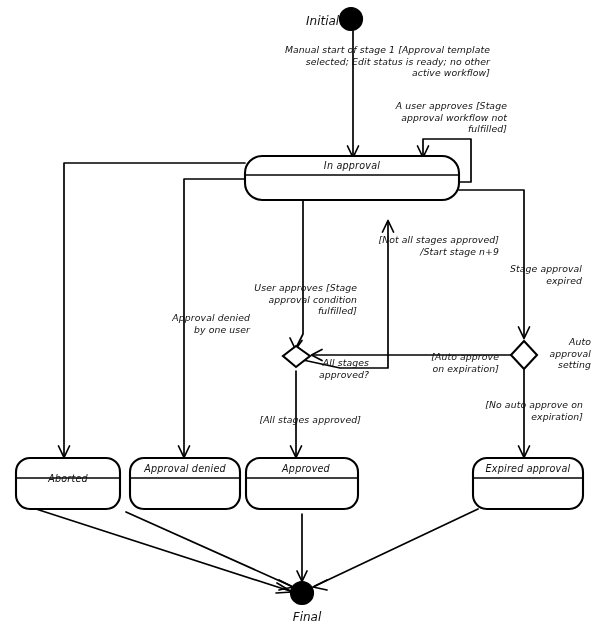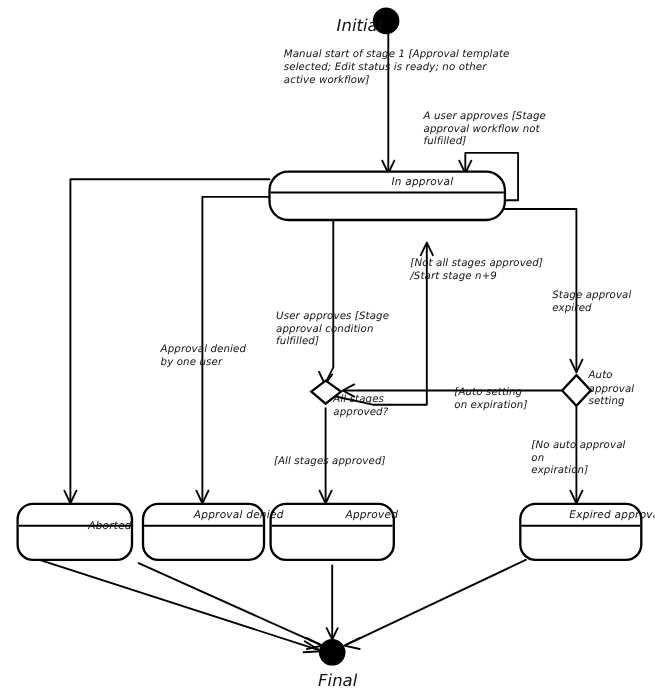--- a/index.html
+++ b/index.html
@@ -71,31 +71,30 @@
   }
   .state-title {
     position: absolute;
     font-family: "DejaVu Sans", sans-serif;
     font-size: 9.6px;
     font-style: italic;
     color: #111111;
     text-align: center;
     white-space: nowrap;
     letter-spacing: 0.2px;
-    padding-left: 32px;
   }
   .node-name {
     position: absolute;
     font-family: "DejaVu Sans", sans-serif;
-    font-size: 15px;
+    font-size: 12px;
     font-style: italic;
     color: #111111;
     white-space: nowrap;
   }
-  .t-left  { text-align: left; }
+  .t-left  { text-align: right; }
 </style>
 </head>
 <body>
 
 <div id="diagram-root">
 
   <svg id="diagram-canvas" viewBox="0 0 595 631" xmlns="http://www.w3.org/2000/svg">
 
     <g>
       <path class="edge" d="M 353 31 L 353 156"></path>
@@ -235,24 +234,24 @@
   <div class="lbl t-left" style="left:303px; top:357px; width:66px;">All stages
 approved?</div>
 
   <div class="lbl t-left" style="left:535px; top:336px; width:56px;">Auto
 approval
 setting</div>
 
   <div class="lbl t-left" style="left:502px; top:263px; width:80px;">Stage approval
 expired</div>
 
-  <div class="lbl t-left" style="left:413px; top:351px; width:86px;">[Auto setting
+  <div class="lbl t-left" style="left:413px; top:351px; width:86px;">[Auto approve
 on expiration]</div>
 
-  <div class="lbl t-left" style="left:483px; top:399px; width:100px;">[No auto approval on
+  <div class="lbl t-left" style="left:483px; top:399px; width:100px;">[No auto approve on
 expiration]</div>
 
   <div class="lbl t-left" style="left:249px; top:414px; width:112px;">[All stages approved]</div>
 
   <div class="state-title" style="left:16px; top:463px; width:104px;margin-top:10px;">Aborted</div>
 
   <div class="state-title" style="left:130px; top:463px; width:110px;">Approval denied</div>
 
   <div class="state-title" style="left:246px; top:463px; width:120px;font-style:italic;">Approved</div>
 

